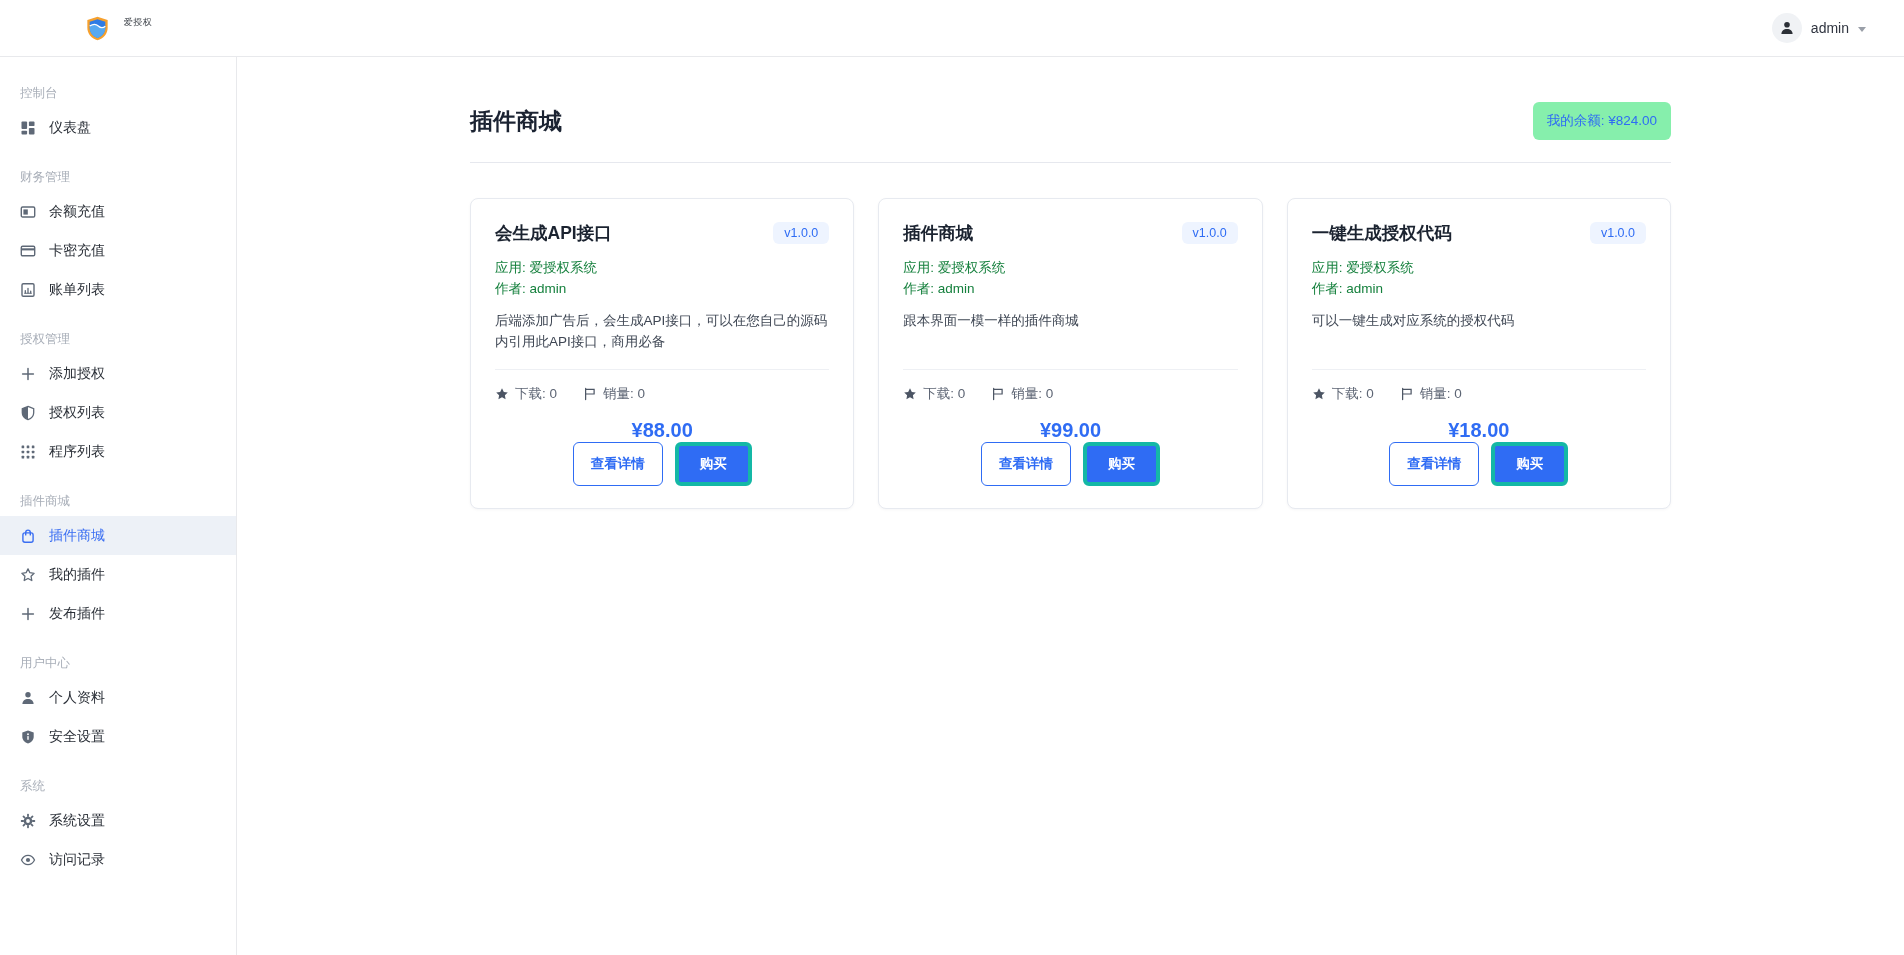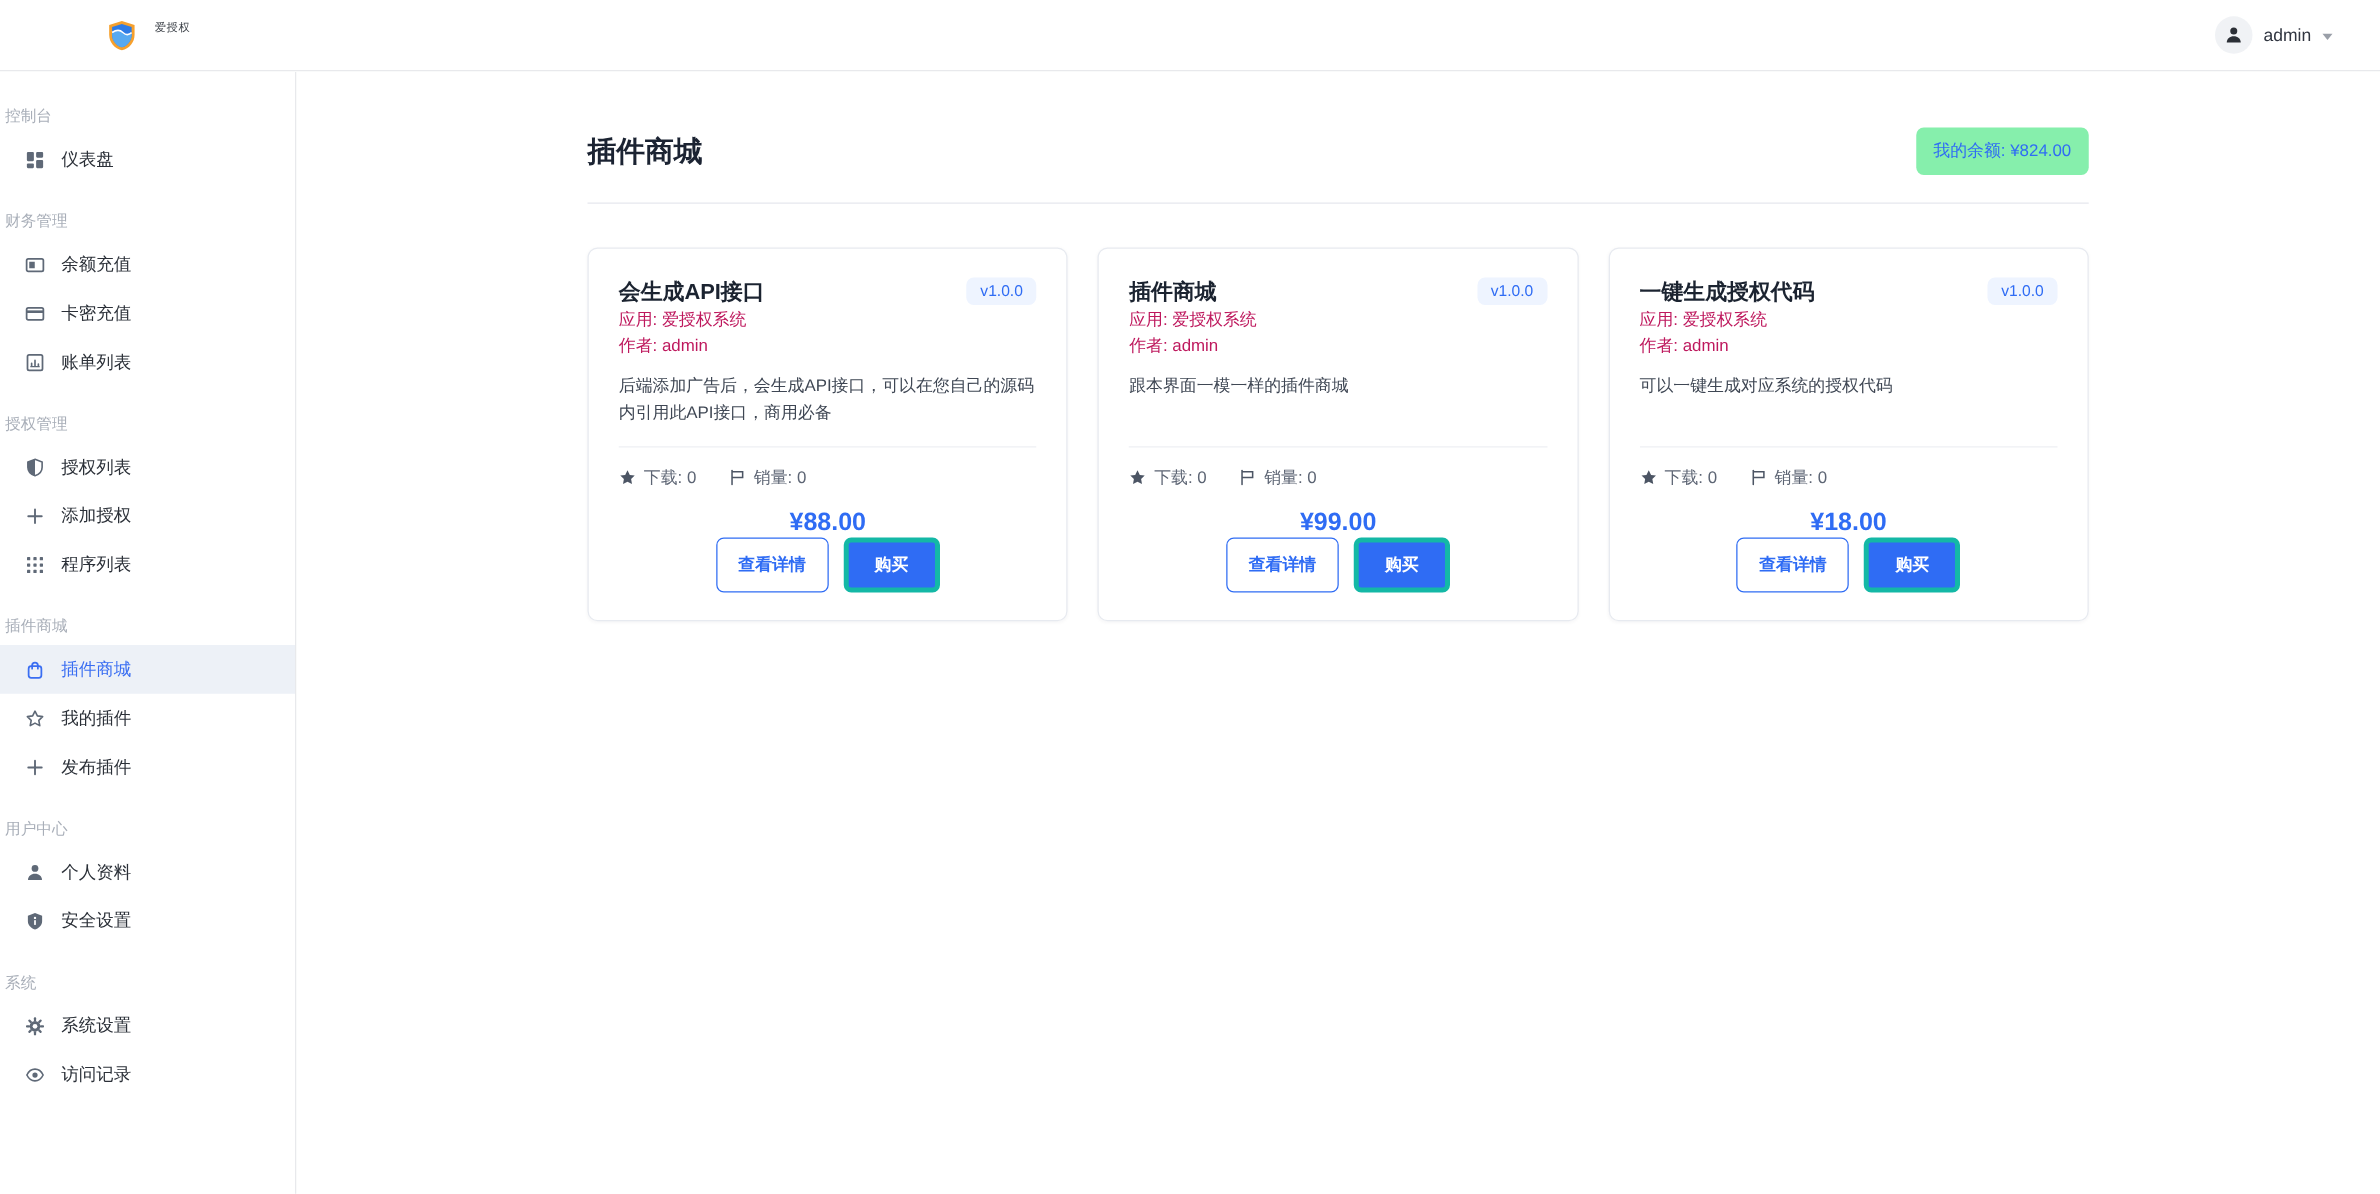--- a/index.html
+++ b/index.html
@@ -11,41 +11,41 @@
   .logo { display:flex; align-items:flex-start; gap:14px; cursor:pointer; }
   .logo-text { font-size:9px; color:#3a3f46; letter-spacing:.5px; }
   .header-right { flex:1; display:flex; justify-content:flex-end; align-items:center; padding-right:38px; }
   .user-menu { display:flex; align-items:center; gap:9px; cursor:pointer; }
   .avatar { width:30px; height:30px; border-radius:50%; background:#f0f2f5; display:flex; align-items:center; justify-content:center; }
   .username { font-size:14px; color:#303540; }
   .caret { width:0; height:0; border-left:4.5px solid transparent; border-right:4.5px solid transparent; border-top:5.5px solid #9a9fa8; margin-top:2px; }
 
   
   .sidebar { position:fixed; top:57px; left:0; bottom:0; width:237px; background:#fff; border-right:1px solid #e8e9ec; padding-top:14px; overflow:hidden; }
-  .nav-section-label { font-size:12.5px; color:#a8aeb8; padding:0 4px; margin:22px 0 6px; }
+  .nav-section-label { font-size:12.5px; color:#a8aeb8; padding:0 20px; margin:22px 0 6px; }
   .nav-section:first-child .nav-section-label { margin-top:14px; }
   .nav-item { display:flex; align-items:center; gap:13px; height:39px; padding:0 20px; font-size:14px; color:#2b3038; cursor:pointer; }
   .nav-item .nav-icon { display:flex; align-items:center; color:#5f6977; }
   .nav-item.active { background:#edf1f7; color:#3a6ef2; }
   .nav-item.active .nav-icon { color:#3a6ef2; }
 
   
   .main { margin-left:237px; padding-top:57px; width:1667px; }
   .container { width:1201px; margin:0 auto; padding-top:45px; }
   .title-row { display:flex; align-items:center; justify-content:space-between; }
   .page-title { font-size:23px; font-weight:700; color:#1b2332; }
   .balance-badge { background:#86efac; color:#2f6cf4; font-size:13.5px; padding:10px 14px; border-radius:6px; }
   .rule { border-bottom:1px solid #e6e8ee; margin-top:22px; }
 
   .cards { display:grid; grid-template-columns:repeat(3,1fr); gap:24px; margin-top:35px; }
   .card { background:#fff; border:1px solid #e7eaf0; border-radius:8px; padding:22px 24px; box-shadow:0 1px 3px rgba(25,35,60,.04); }
   .card-head { display:flex; align-items:center; justify-content:space-between; }
   .plugin-title { font-size:17.5px; font-weight:700; color:#1b2330; }
   .version-badge { background:#eef4ff; color:#2f6cf4; font-size:12.5px; padding:4px 11px; border-radius:6px; }
-  .card-meta { font-size:13.5px; color:#be185d; line-height:21px; }
+  .card-meta { margin-top:12px; font-size:13.5px; color:#15803d; line-height:21px; }
   .card-desc { margin-top:11px; font-size:13.5px; color:#3f4754; line-height:21px; min-height:46px; }
   .card-divider { border-bottom:1px solid #eef0f4; margin-top:13px; }
   .card-stats { display:flex; align-items:center; gap:26px; margin-top:15px; font-size:13.5px; color:#5d6574; }
   .stat { display:flex; align-items:center; gap:6px; }
   .stat .stat-icon { display:flex; align-items:center; color:#4c5564; }
   .card-footer { display:flex; align-items:center; justify-content:space-between; margin-top:16px;flex-direction:column; }
   .price { font-size:20px; font-weight:700; color:#2f6cf4; }
   .btns { display:flex; gap:12px; }
   .btn-outline { background:#fff; border:1px solid #2f6cf4; color:#2f6cf4; font-size:13.5px; font-weight:600; border-radius:6px; padding:9px 17px; cursor:pointer; font-family:inherit; }
   .btn-solid { background:#2f6cf4; border:4px solid #14b8a6; color:#fff; font-size:13.5px; font-weight:600; border-radius:6px; padding:9px 21px; cursor:pointer; font-family:inherit; }
@@ -126,33 +126,33 @@
       </span>
       <span class="nav-label">账单列表</span>
     </div>
   </div>
 
   <div class="nav-section">
     <div class="nav-section-label">授权管理</div>
     <div class="nav-item">
       <span class="nav-icon">
         <svg width="16" height="16" viewBox="0 0 16 16">
+            <path d="M8 2.6 V13.4 M2.6 8 H13.4" stroke="currentColor" stroke-width="1.5" stroke-linecap="round"></path>
+          </svg>
+      </span>
+      <span class="nav-label">添加授权</span>
+    </div>
+    <div class="nav-item">
+      <span class="nav-icon">
+        <svg width="16" height="16" viewBox="0 0 16 16">
             <path d="M8 1.4 L13.7 3.6 V7.8 C13.7 11.2 11.3 13.5 8 14.6 C4.7 13.5 2.3 11.2 2.3 7.8 V3.6 Z" fill="none" stroke="currentColor" stroke-width="1.3"></path>
             <path d="M8 1.4 L2.3 3.6 V7.8 C2.3 11.2 4.7 13.5 8 14.6 Z" fill="currentColor"></path>
           </svg>
       </span>
       <span class="nav-label">授权列表</span>
-    </div>
-    <div class="nav-item">
-      <span class="nav-icon">
-        <svg width="16" height="16" viewBox="0 0 16 16">
-            <path d="M8 2.6 V13.4 M2.6 8 H13.4" stroke="currentColor" stroke-width="1.5" stroke-linecap="round"></path>
-          </svg>
-      </span>
-      <span class="nav-label">添加授权</span>
     </div>
     <div class="nav-item">
       <span class="nav-icon">
         <svg width="16" height="16" viewBox="0 0 16 16" fill="currentColor">
             <rect x="1.6" y="1.6" width="2.6" height="2.6" rx="0.5"></rect>
             <rect x="6.7" y="1.6" width="2.6" height="2.6" rx="0.5"></rect>
             <rect x="11.8" y="1.6" width="2.6" height="2.6" rx="0.5"></rect>
             <rect x="1.6" y="6.7" width="2.6" height="2.6" rx="0.5"></rect>
             <rect x="6.7" y="6.7" width="2.6" height="2.6" rx="0.5"></rect>
             <rect x="11.8" y="6.7" width="2.6" height="2.6" rx="0.5"></rect>

